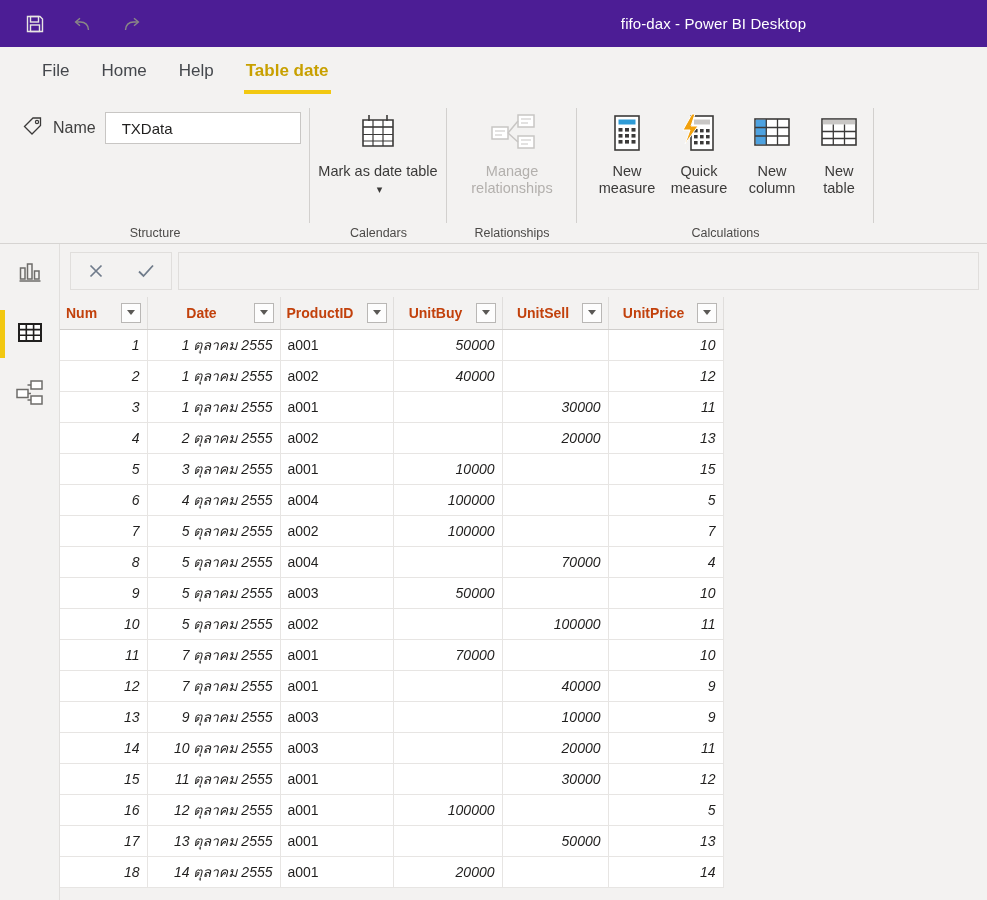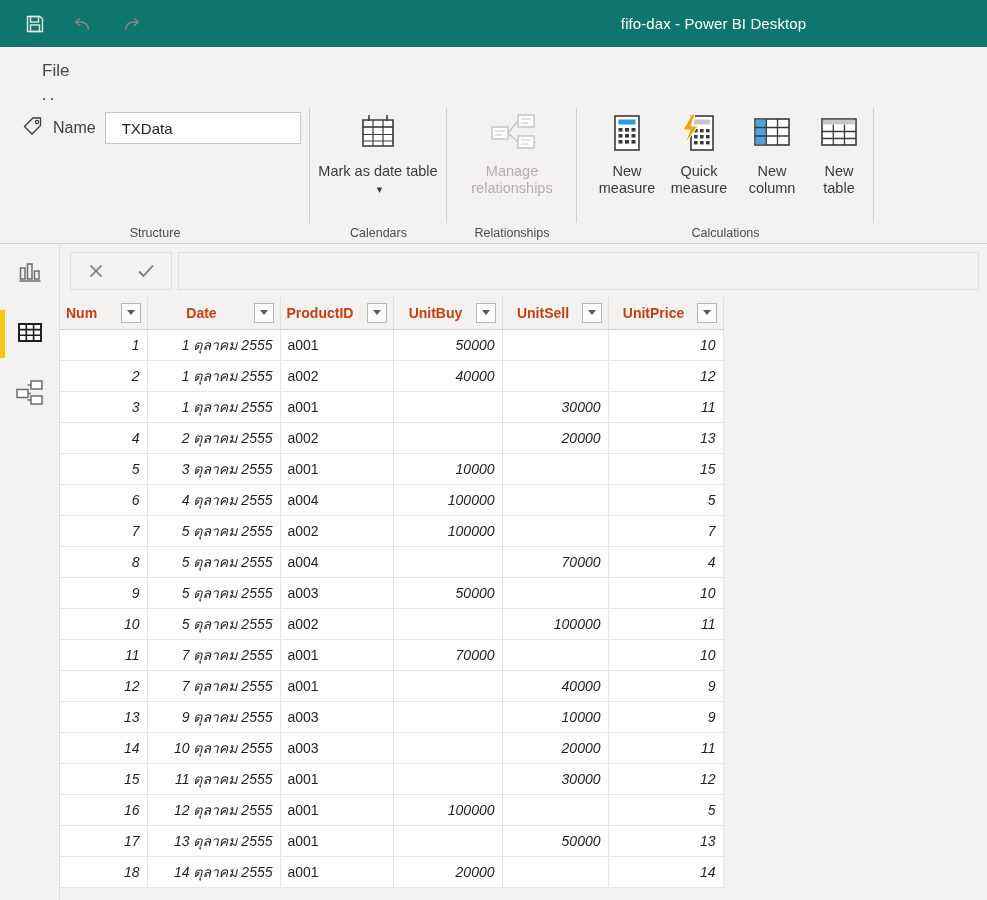--- a/index.html
+++ b/index.html
@@ -7,39 +7,39 @@
     width: 987px; height: 900px;
     font-family: "Liberation Sans", sans-serif;
     background: #f3f2f1;
     overflow: hidden;
   }
 
   
   .titlebar {
     position: absolute; top: 0; left: 0;
     width: 987px; height: 47px;
-    background: #0f766e;
+    background: #4c1d95;
     display: flex; align-items: center;
   }
   .qat { display: flex; align-items: center; padding-left: 22px; gap: 22px; }
   .qat-btn { width: 26px; height: 26px; display: flex; align-items: center; justify-content: center; }
   .title-text {
     position: absolute; left: 0; right: 0; top: 0; height: 47px;
     display: flex; align-items: center; justify-content: center;
     color: #ffffff; font-size: 15px; letter-spacing: .1px;
     pointer-events: none;
   }
   .title-text span { margin-left: 440px; }
 
   
   .ribbon-tabs {
     position: absolute; top: 47px; left: 0;
     width: 987px; height: 53px;
     background: #f3f2f1;
-    display: flex; align-items: flex-start; padding-left: 26px; flex-direction: column;
+    display: flex; align-items: flex-start; padding-left: 26px;
   }
   .tab {
     font-size: 17px; color: #44474c;
     padding: 14px 16px 0 16px;
     height: 53px; position: relative; cursor: pointer;
     white-space: nowrap;
   }
   .tab.active { color: #c8a000; font-weight: 600; }
   .tab.active::after {
     content: ""; position: absolute;

